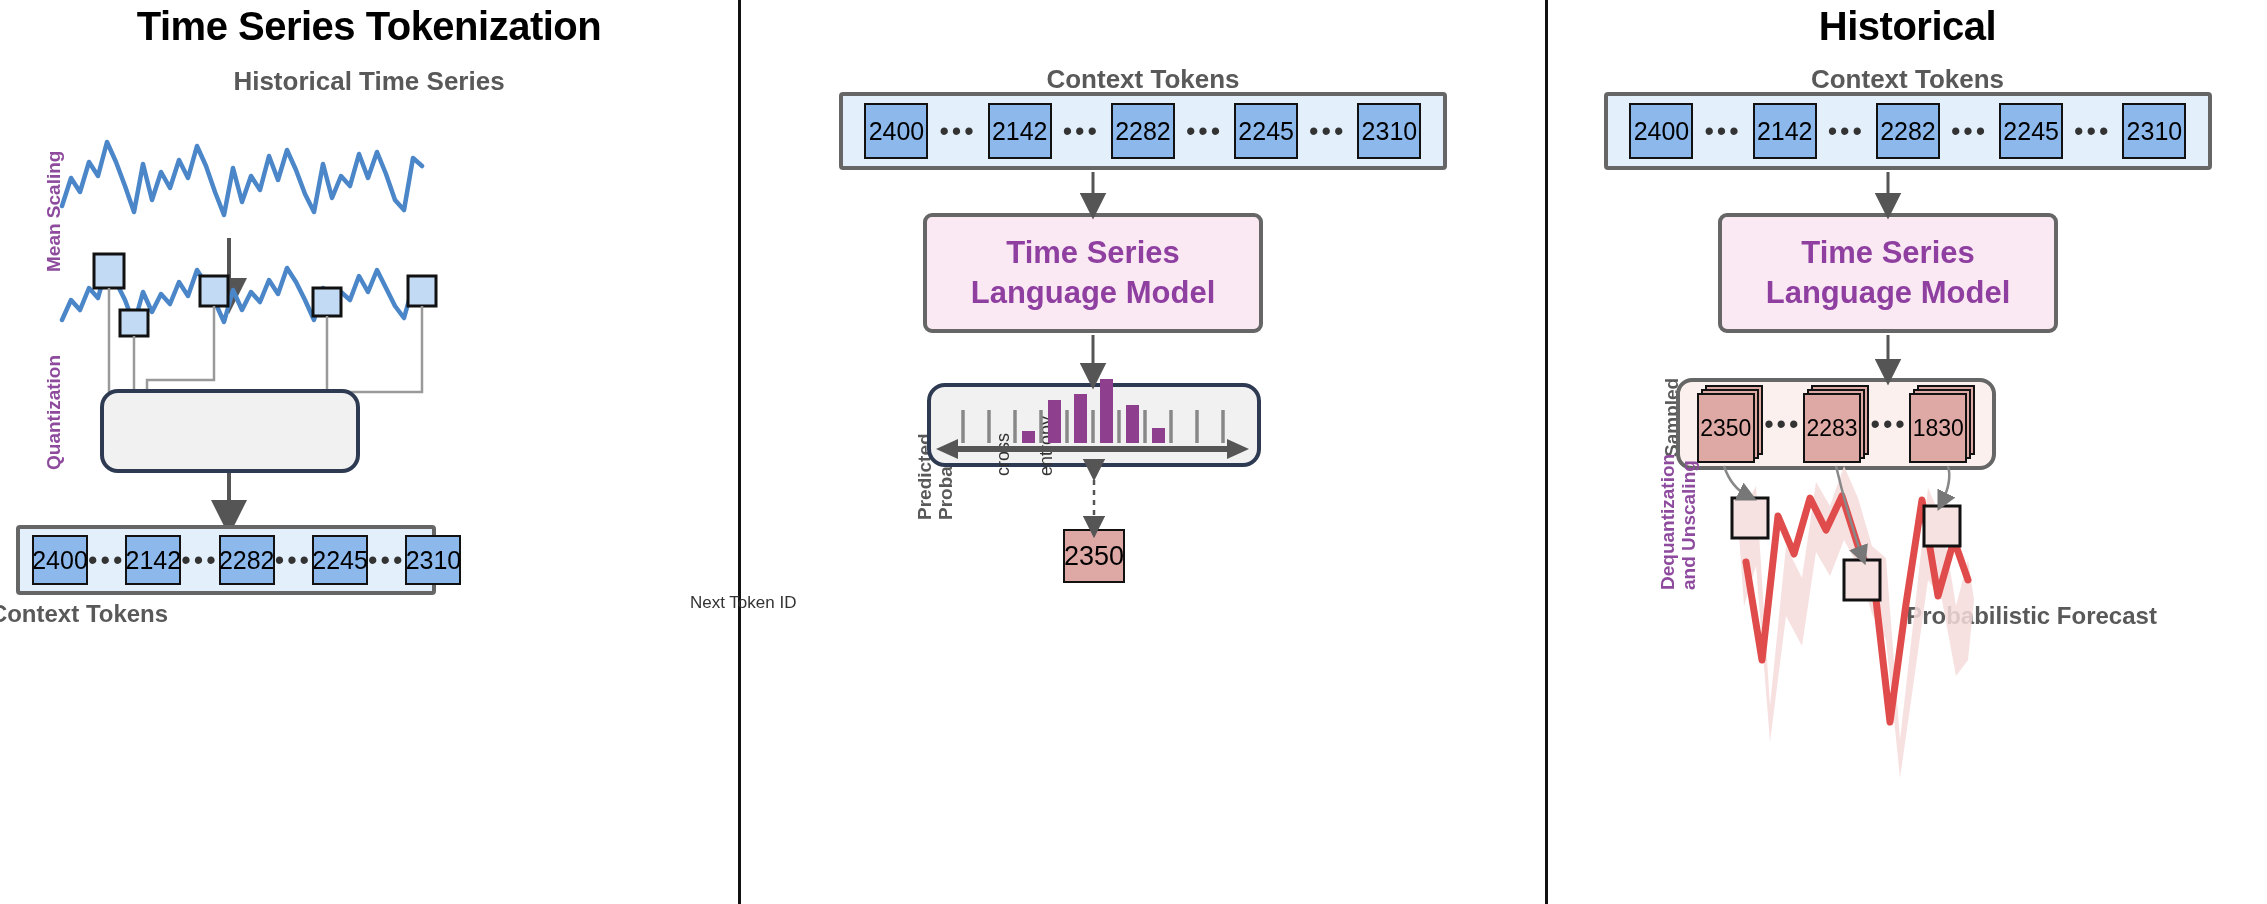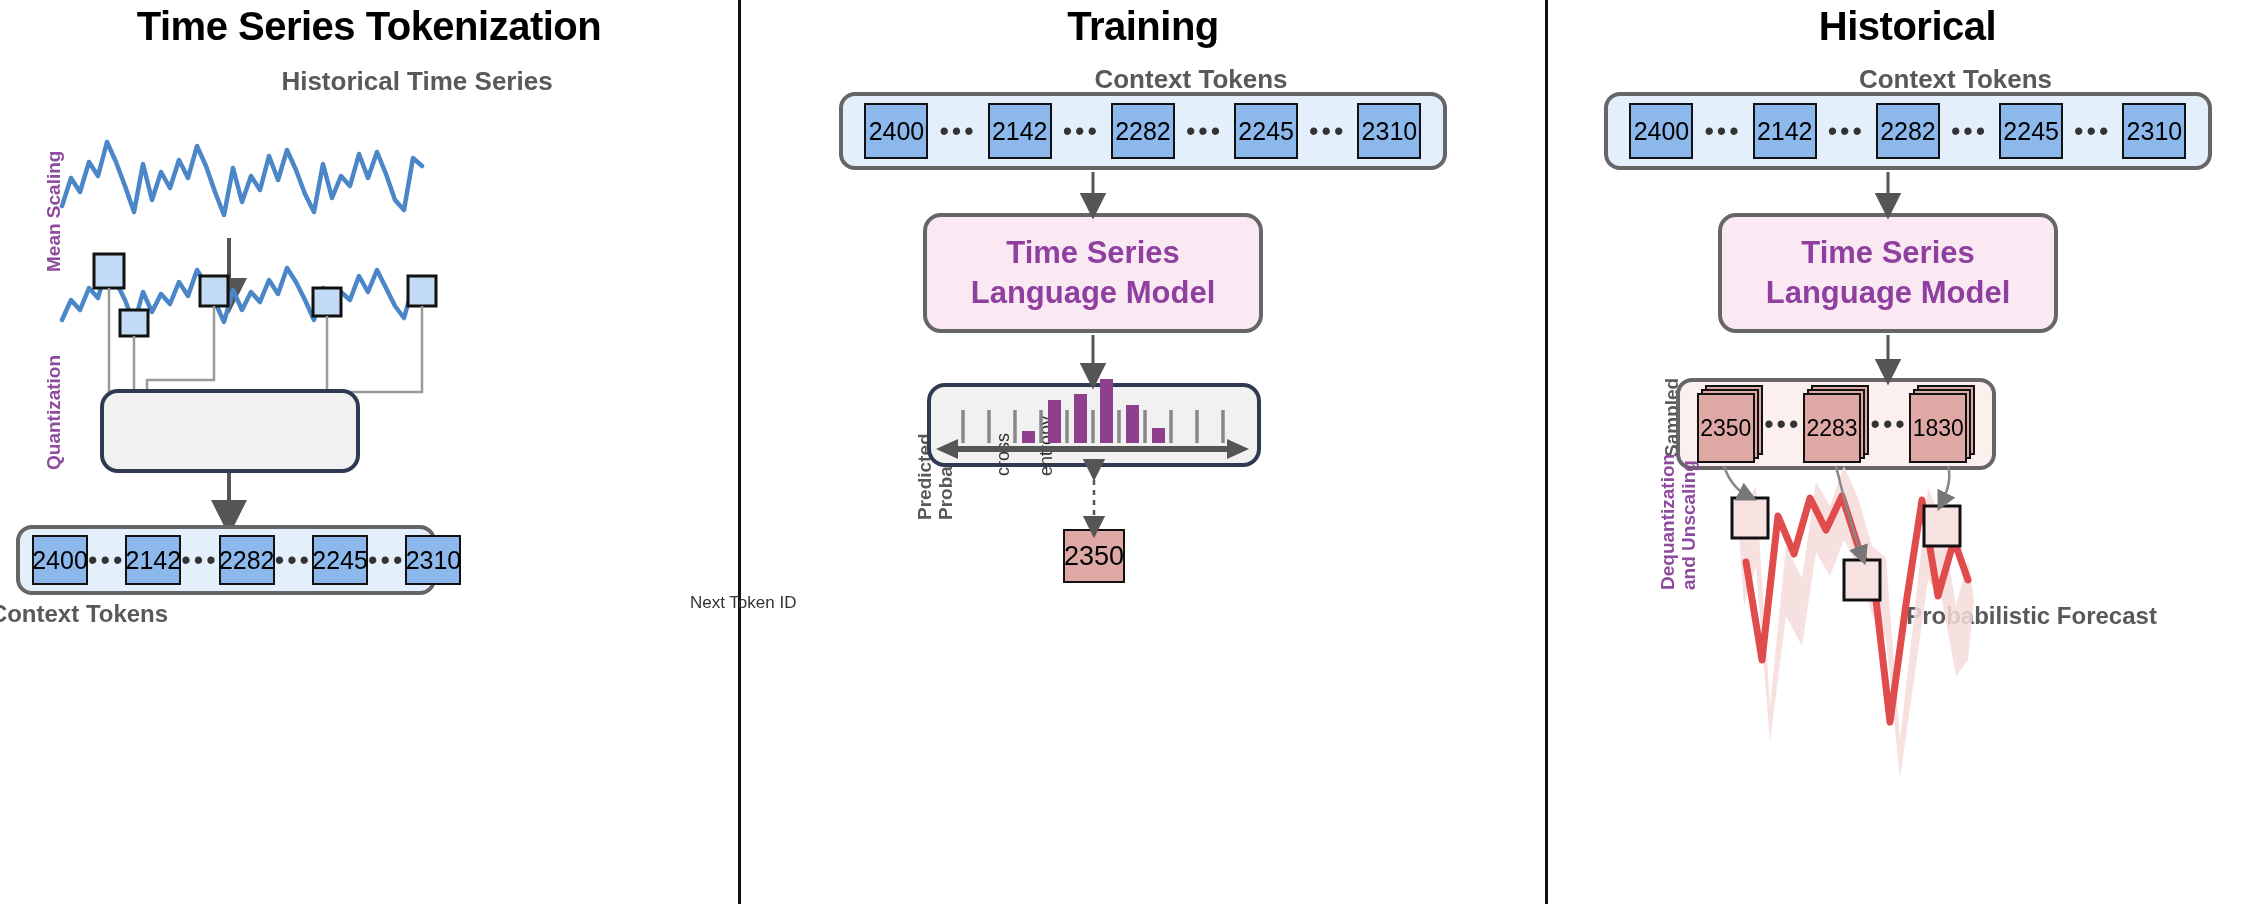--- a/index.html
+++ b/index.html
@@ -8,55 +8,55 @@
 
   .panel{position:absolute;top:0;height:904px;}
   .divider{position:absolute;top:0;width:3px;height:904px;background:#111;}
 
   .panel-title{
     position:absolute;width:100%;text-align:center;
     font-size:40px;font-weight:bold;color:#000;letter-spacing:-0.5px;
   }
   .sub-title{
     position:absolute;text-align:center;width:100%;
-    font-size:26px;font-weight:bold;color:#595959;margin-left:48px;
+    font-size:26px;font-weight:bold;color:#595959;
   }
   .caption{
     position:absolute;text-align:center;width:100%;
     font-size:24px;font-weight:bold;color:#595959;
   }
   .small-caption{
     position:absolute;text-align:left;width:100%;
     font-size:17px;font-weight:normal;color:#333;
   }
 
   
   .vlabel{
     position:absolute;transform-origin:0 0;transform:rotate(-90deg);
     font-size:19px;font-weight:bold;color:#8E4B9E;white-space:nowrap;
     line-height:1.1;
   }
   .vlabel.gray{color:#595959;}
 
   
   .token-box{
-    position:absolute;background:#E3EFFA;border:4px solid #666;border-radius:16px;
+    position:absolute;background:#E3EFFA;border:4px solid #666;border-radius:4px;
     display:flex;align-items:center;justify-content:space-around;
     box-sizing:border-box;
   }
   .token{
     background:#8CB8EC;border:2px solid #111;
     display:flex;align-items:center;justify-content:center;
     font-size:25px;color:#000;box-sizing:border-box;
   }
   .dots{font-size:27px;color:#333;letter-spacing:3px;line-height:0.4;}
 
   
   .model-box{
-    position:absolute;background:#FAE9F3;border:4px solid #666;border-radius:18px;
+    position:absolute;background:#FAE9F3;border:4px solid #666;border-radius:9px;
     display:flex;flex-direction:column;align-items:center;justify-content:center;
     color:#8E3FA0;font-size:31px;font-weight:bold;line-height:1.28;box-sizing:border-box;
   }
 
   
   .ruler-box{
     position:absolute;background:#F1F1F1;border:4px solid #2E3A52;border-radius:18px;
     box-sizing:border-box;
   }
 
@@ -168,21 +168,20 @@
       <div class="token" style="width:56px;height:50px">2245</div>
       <div class="dots">•••</div>
       <div class="token" style="width:56px;height:50px">2310</div>
     </div>
 
     <div class="caption" style="top:600px;left:-290px">Context Tokens</div>
   </div>
 
   <div class="panel" style="left:741px;width:804px">
 
-    <div class="panel-title" style="top:4px">Training</div>
 
     <div class="sub-title" style="top:64px">Context Tokens</div>
 
     <div class="token-box" style="left:98px;top:92px;width:608px;height:78px;padding:0 16px">
       <div class="token" style="width:64px;height:56px">2400</div>
       <div class="dots">•••</div>
       <div class="token" style="width:64px;height:56px">2142</div>
       <div class="dots">•••</div>
       <div class="token" style="width:64px;height:56px">2282</div>
       <div class="dots">•••</div>

